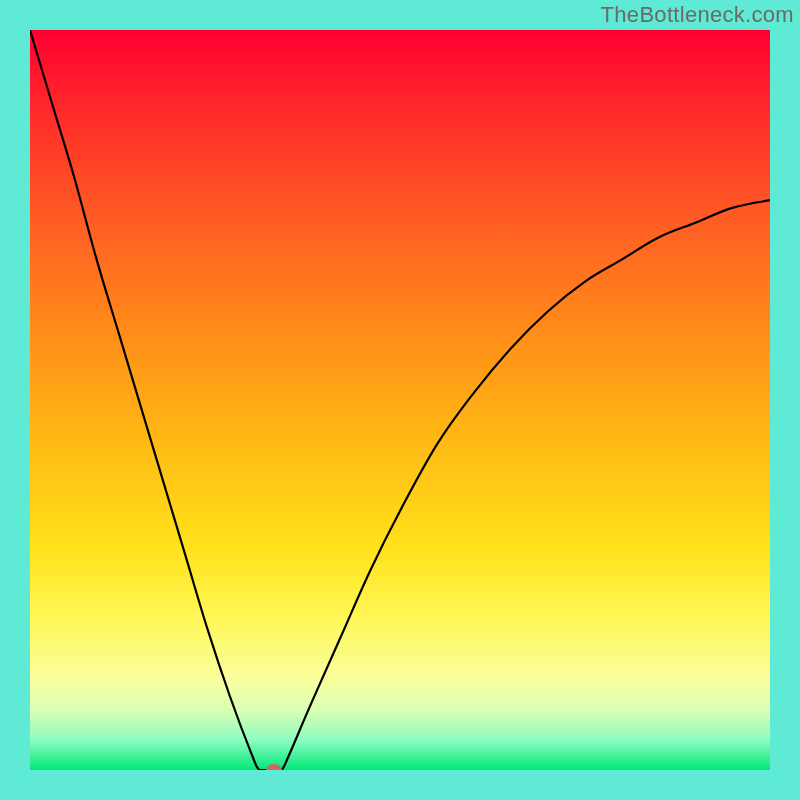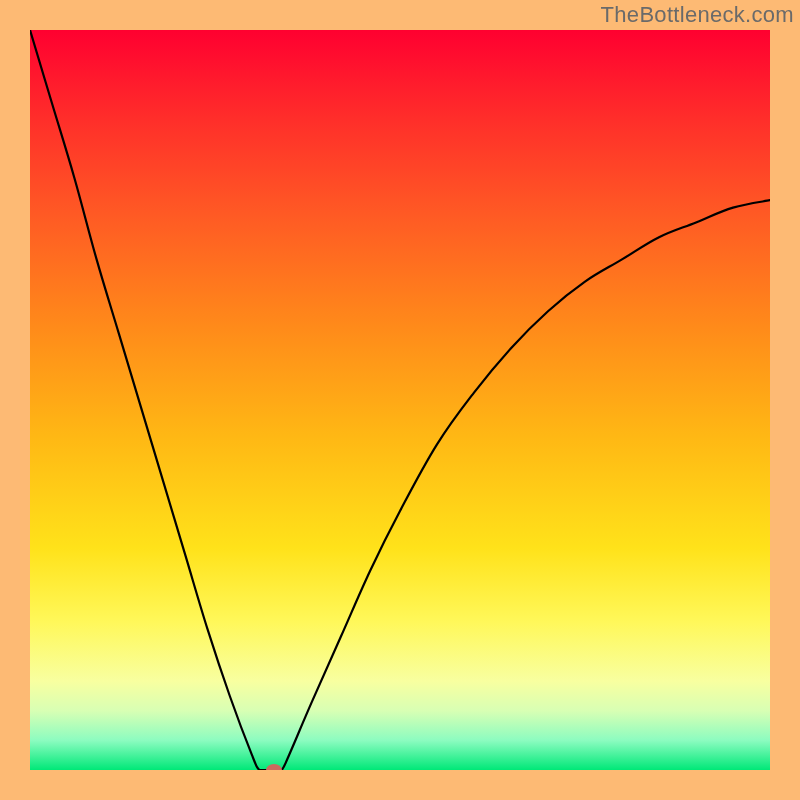--- a/index.html
+++ b/index.html
@@ -7,21 +7,21 @@
     padding: 0;
     width: 800px;
     height: 800px;
     overflow: hidden;
     font-family: Arial, Helvetica, sans-serif;
   }
   .frame {
     position: relative;
     width: 800px;
     height: 800px;
-    background: #fdba74;
+    background: #5eead4;
   }
   .attribution {
     position: absolute;
     top: 2px;
     right: 6px;
     color: #6a6a6a;
     font-size: 22px;
     font-weight: 400;
     letter-spacing: 0.3px;
     z-index: 4;

